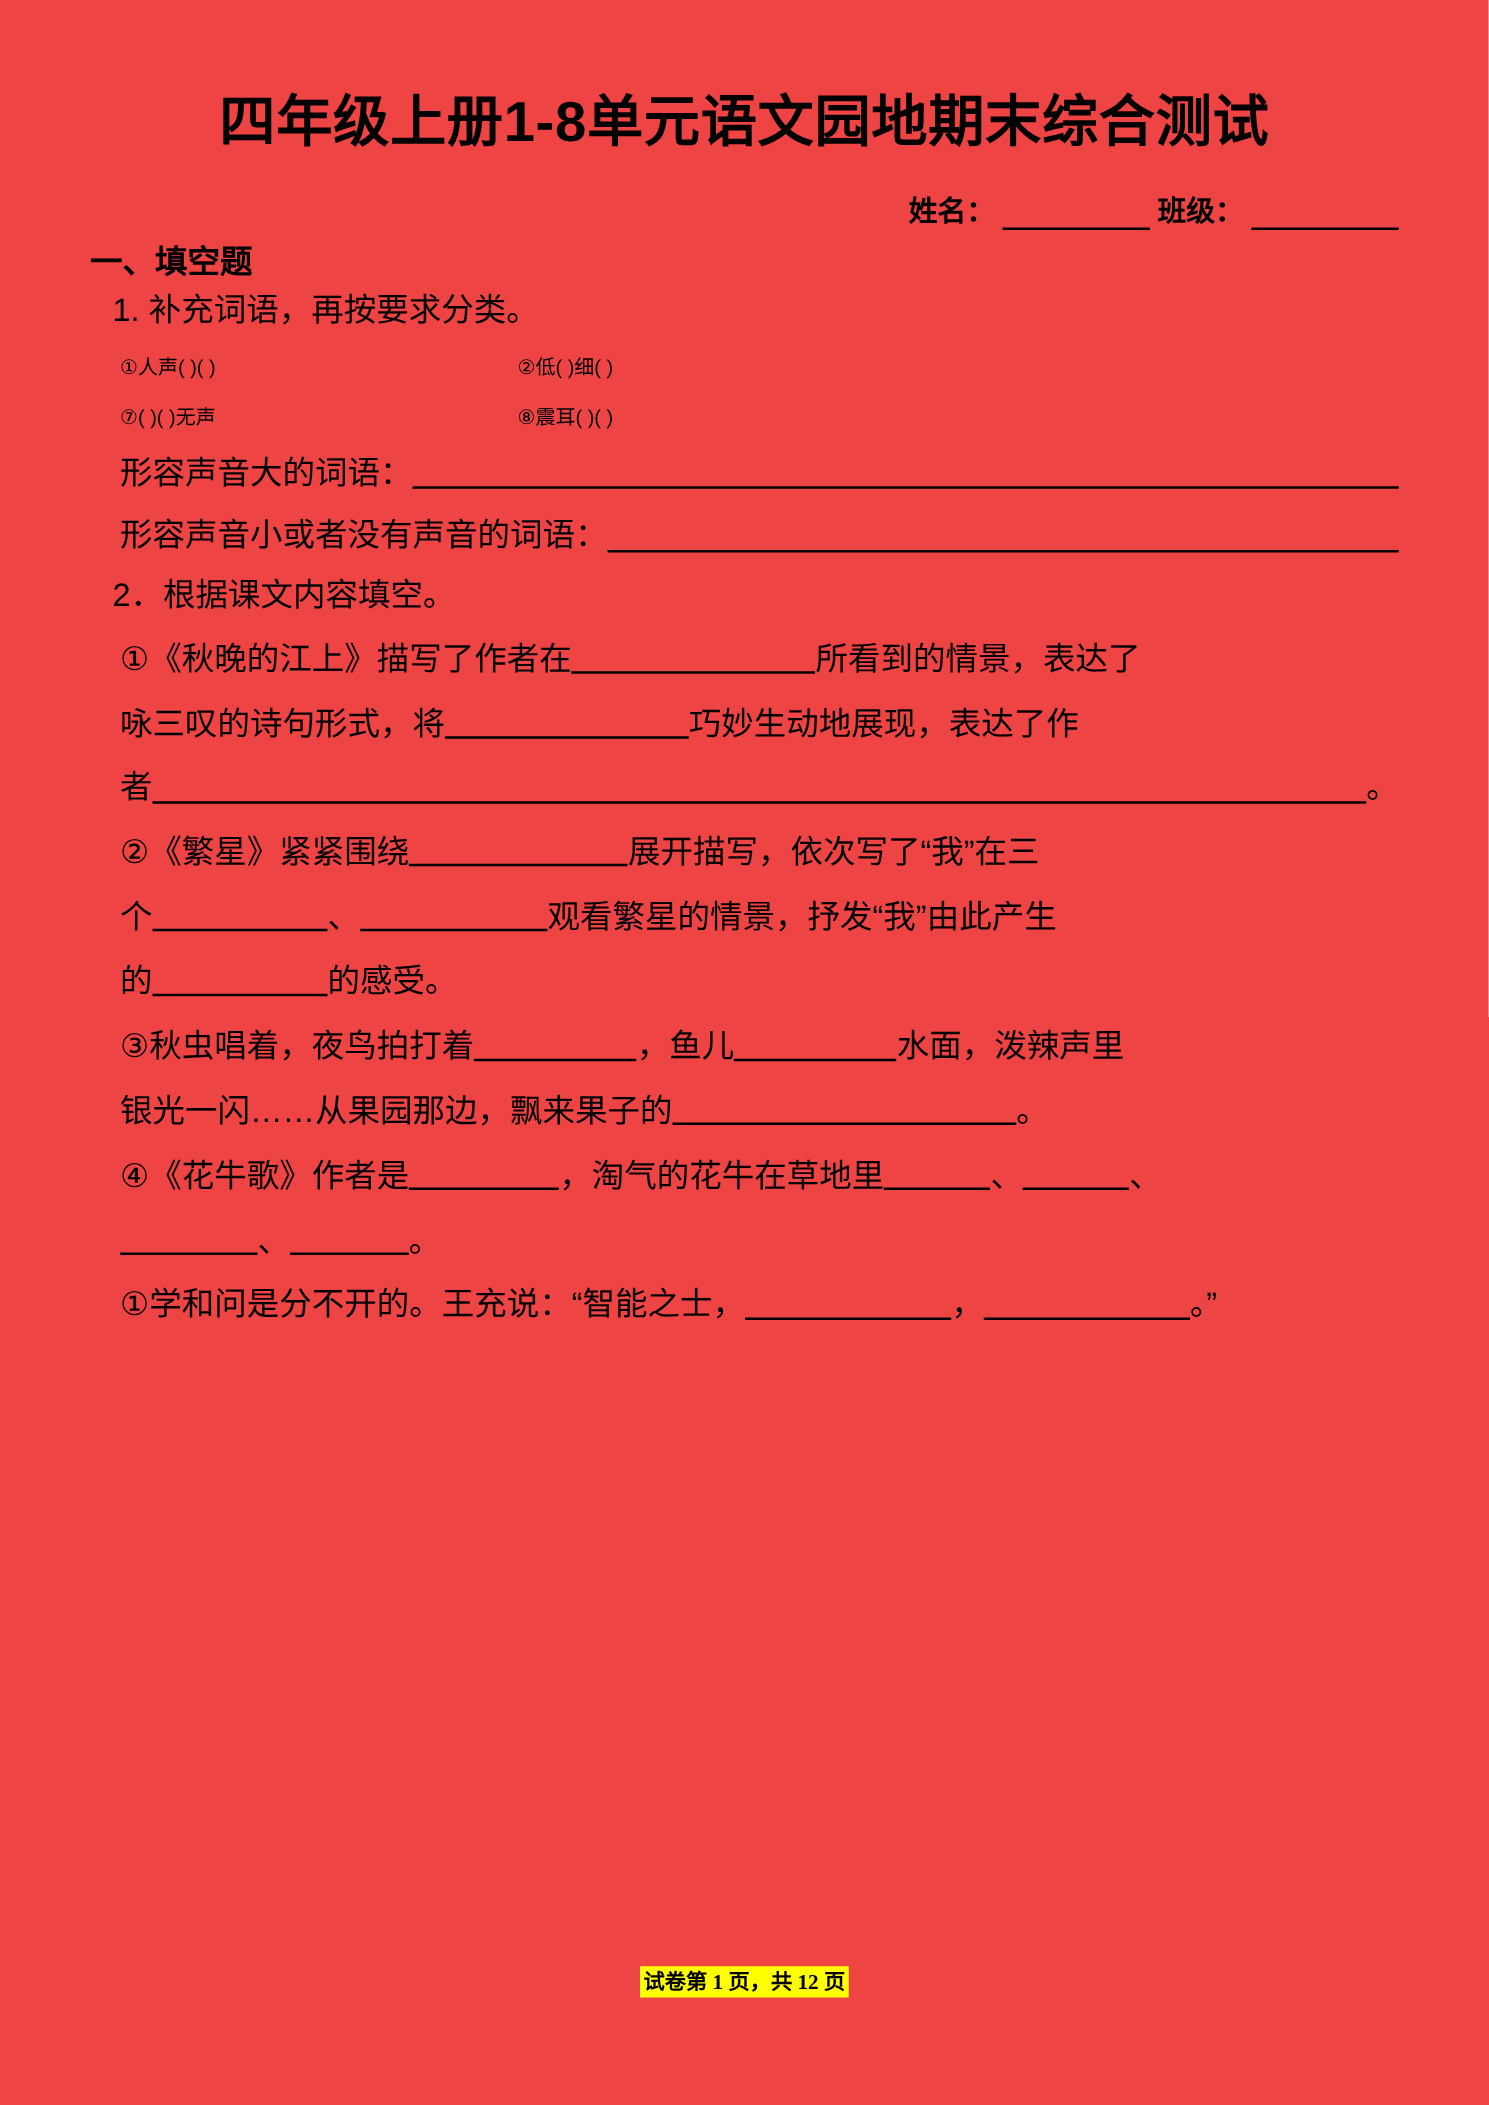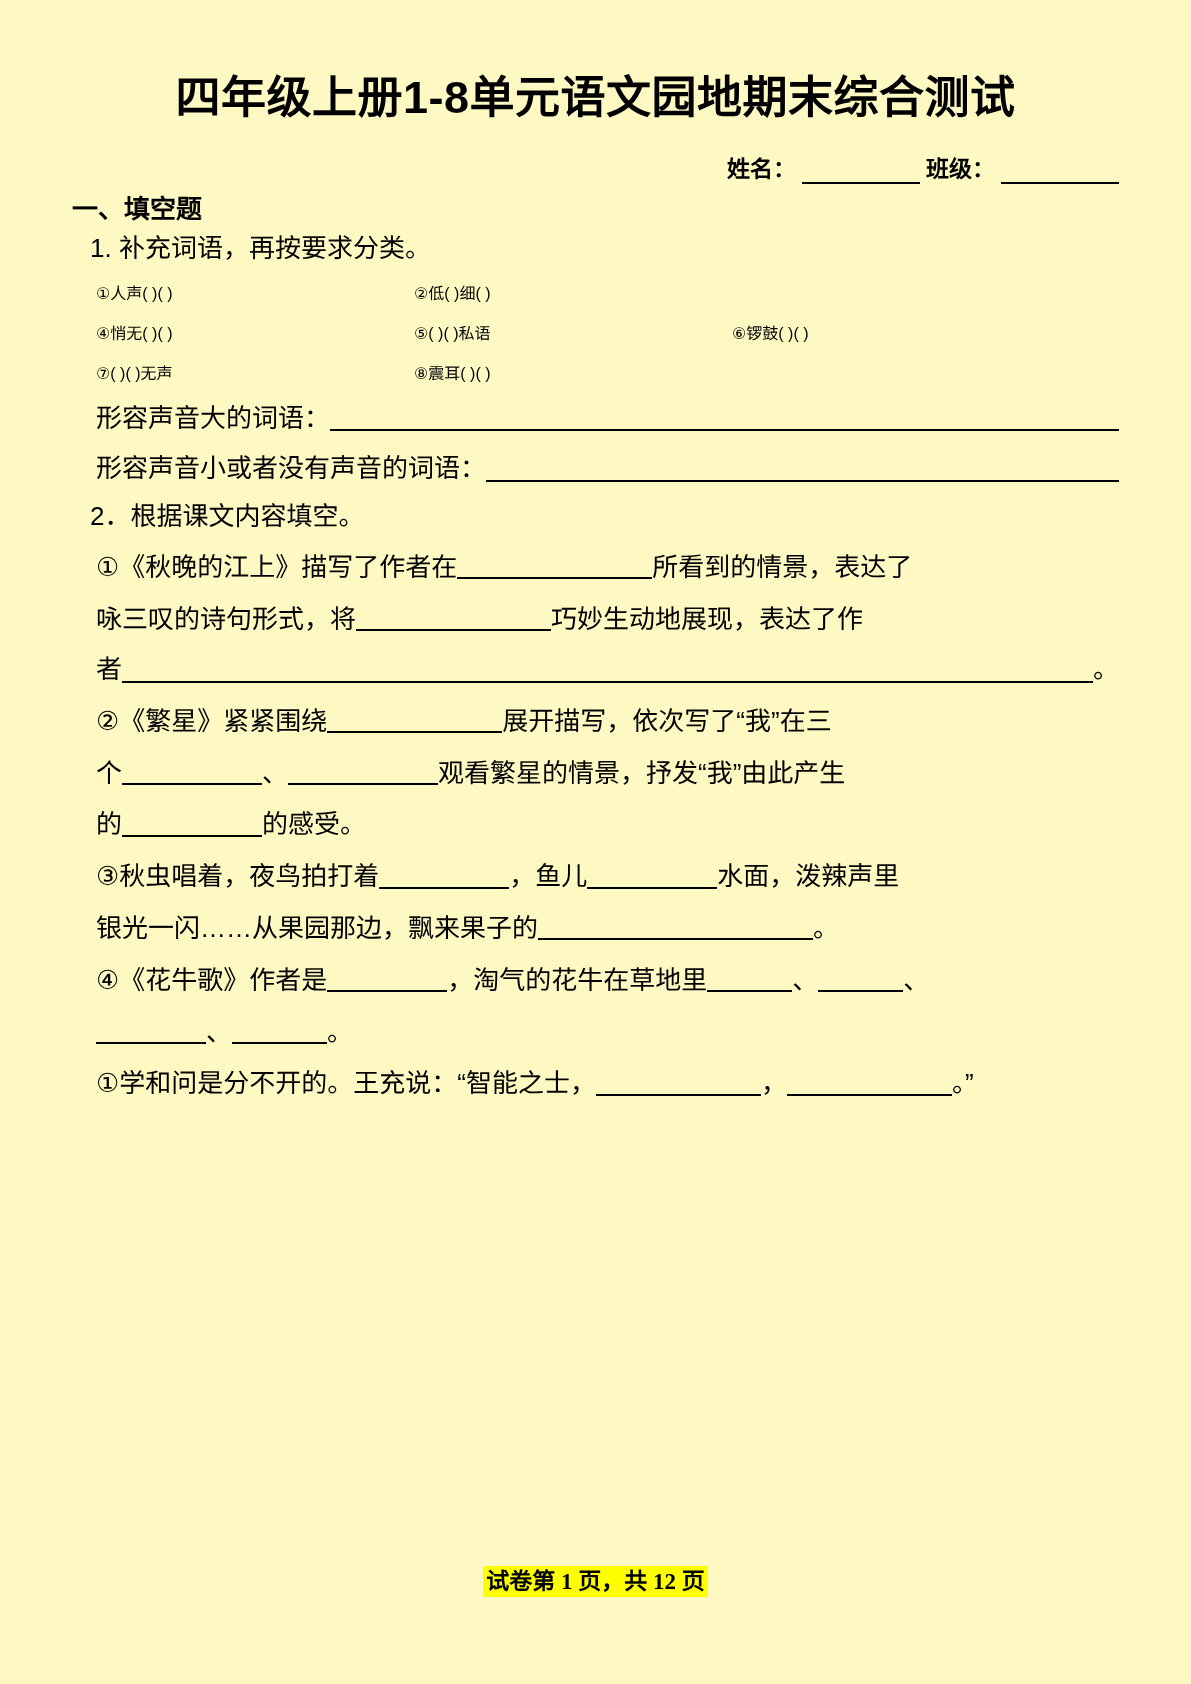--- a/index.html
+++ b/index.html
@@ -10,21 +10,21 @@
   }
   body {
     font-family: "Liberation Sans", "DejaVu Sans", sans-serif;
     color: #000000;
   }
   .page {
     position: relative;
     width: 1191px;
     height: 1684px;
     margin: 0 auto;
-    background: #fef9c3;
+    background: #ef4444;
     overflow: hidden;
     box-sizing: border-box;
     padding: 0 72px;
   }
 
   
   .doc-title {
     text-align: center;
     font-size: 45px;
     font-weight: bold;
@@ -120,21 +120,21 @@
   
   .footer {
     position: absolute;
     left: 0;
     right: 0;
     bottom: 88px;
     text-align: center;
   }
   .footer-label {
     font-family: "Liberation Serif", "DejaVu Serif", serif;
-    font-size: 23px;
+    font-size: 17px;
     font-weight: bold;
     background: #ffff00;
     padding: 3px 3px;
   }
 </style>
 </head>
 <body>
 
 <div class="page">
 
@@ -149,25 +149,20 @@
 
   <div class="sec-head">一、填空题</div>
 
   <div class="q-head">1. 补充词语，再按要求分类。</div>
 
   <div class="word-row">
     <span class="word-cell">①人声(    )(    )</span>
     <span class="word-cell">②低(    )细(    )</span>
   </div>
   <div class="word-row">
-    <span class="word-cell">④悄无(    )(    )</span>
-    <span class="word-cell">⑤(    )(    )私语</span>
-    <span class="word-cell">⑥锣鼓(    )(    )</span>
-  </div>
-  <div class="word-row">
     <span class="word-cell">⑦(    )(    )无声</span>
     <span class="word-cell">⑧震耳(    )(    )</span>
     <span class="word-cell"></span>
   </div>
 
   <div class="line flow">
     <span>形容声音大的词语：</span>
     <span class="blank b-fill"></span>
   </div>
 

